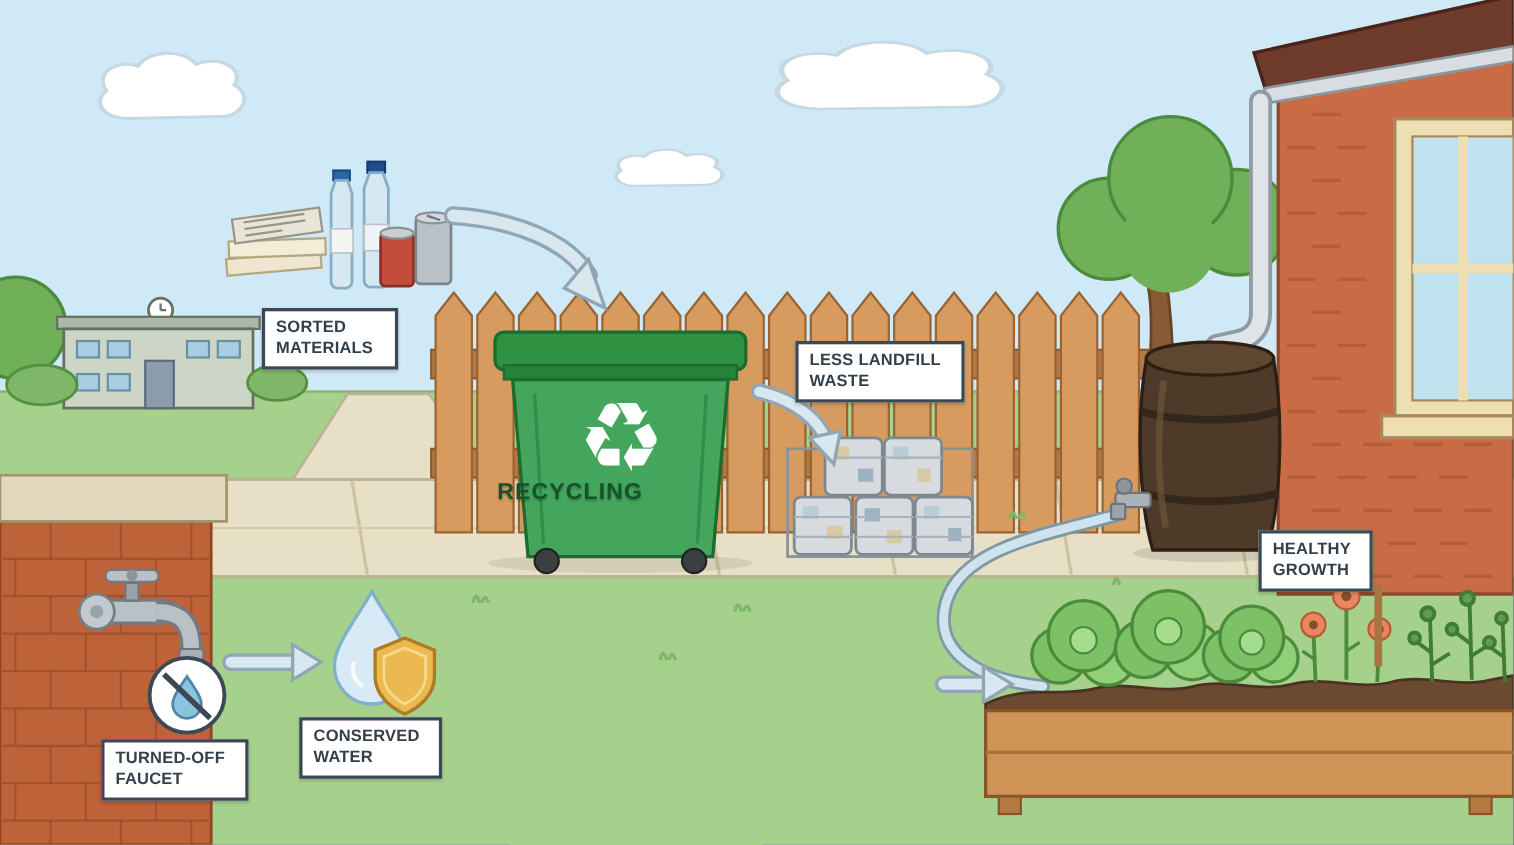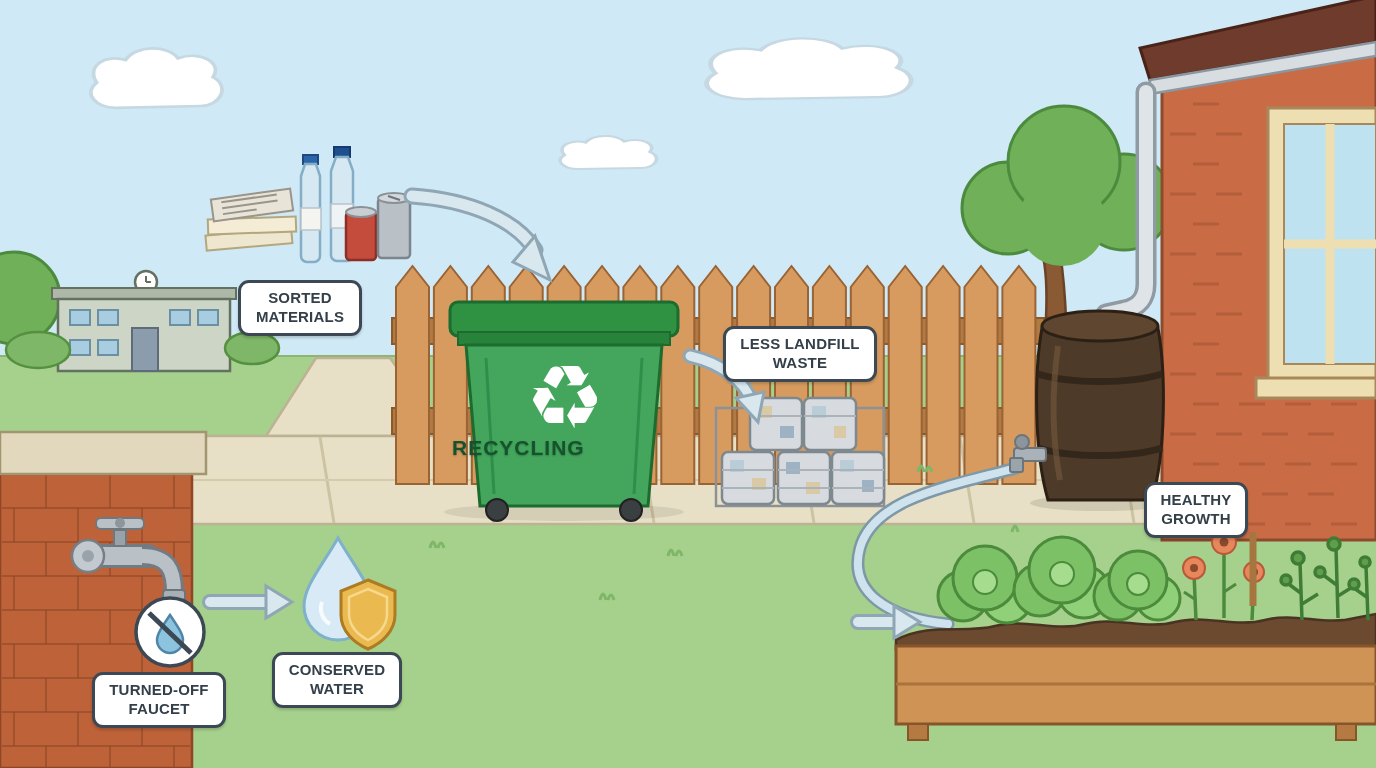--- a/index.html
+++ b/index.html
@@ -1,21 +1,21 @@
 <!DOCTYPE html>
 <html><head>
 <meta charset="utf-8">
 <style>
   html,body{margin:0;padding:0;background:#222;}
   .stage{position:relative;width:1376px;height:768px;overflow:hidden;
          font-family:"Liberation Sans",sans-serif;background:#cfe9f6;margin:0 auto;}
   .stage svg{position:absolute;left:0;top:0;}
-  .callout{position:absolute;background:#ffffff;border:3px solid #3c4853;border-radius:11px;
+  .callout{position:absolute;background:#ffffff;border:3px solid #3c4853;border-radius:0;
            padding:6px 10px;font-size:15px;font-weight:bold;color:#333f49;line-height:1.25;
-           text-align:center;letter-spacing:.2px;box-shadow:0 2px 3px rgba(0,0,0,.18);box-sizing:border-box;}
+           letter-spacing:.2px;box-shadow:0 2px 3px rgba(0,0,0,.18);box-sizing:border-box;}
   .bin-text{position:absolute;color:#14532d;font-weight:bold;font-size:21px;letter-spacing:1px;
             text-align:left;text-shadow:0 1px 2px rgba(0,0,0,.25);}
 </style>
 </head>
 <body>
 
 <div class="stage">
 <svg width="1376" height="768" viewBox="0 0 1376 768">
   <defs>
     <path id="cloud-shape" d="M22,62 C6,62 -4,46 7,34 C-2,16 14,2 30,9 C38,-8 64,-8 72,7 C90,-2 108,12 100,28 C114,38 106,60 90,60 Z"></path>
@@ -373,17 +373,17 @@
     <path d="M430,548 q3,-12 6,0 m2,0 q3,-10 6,0"></path>
     <path d="M668,556 q3,-12 6,0 m2,0 q3,-10 6,0"></path>
     <path d="M918,472 q3,-12 6,0 m2,0 q3,-10 6,0"></path>
     <path d="M1012,532 q3,-12 6,0"></path>
     <path d="M600,600 q3,-12 6,0 m2,0 q3,-10 6,0"></path>
   </g>
 </svg>
 
 <div class="bin-text" style="left:452px;top:436px;width:214px;">RECYCLING</div>
 <div class="callout" style="left:238px;top:280px;width:124px;">SORTED MATERIALS</div>
-<div class="callout" style="left:723px;top:326px;width:154px;">LESS LANDFILL WASTE</div>
+<div class="callout" style="left:723px;top:310px;width:154px;">LESS LANDFILL WASTE</div>
 <div class="callout" style="left:1144px;top:482px;width:104px;">HEALTHY GROWTH</div>
 <div class="callout" style="left:92px;top:672px;width:134px;">TURNED-OFF FAUCET</div>
 <div class="callout" style="left:272px;top:652px;width:130px;">CONSERVED WATER</div>
 </div>
 
 </body></html>

